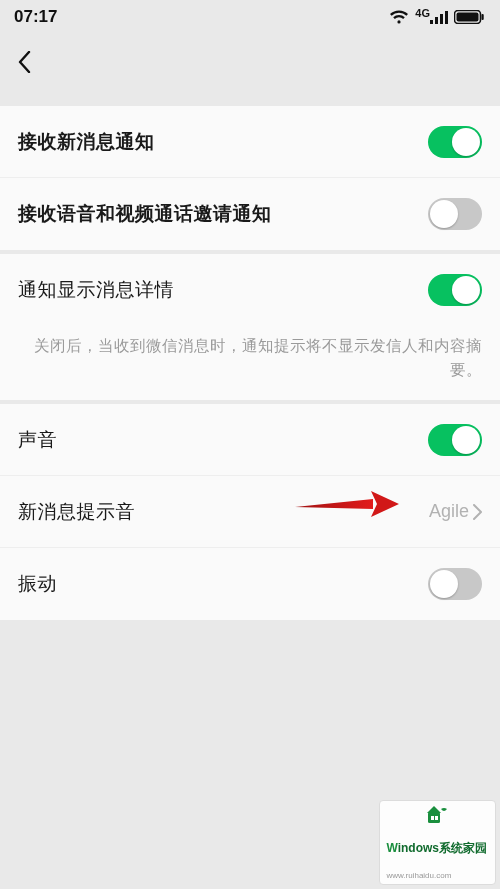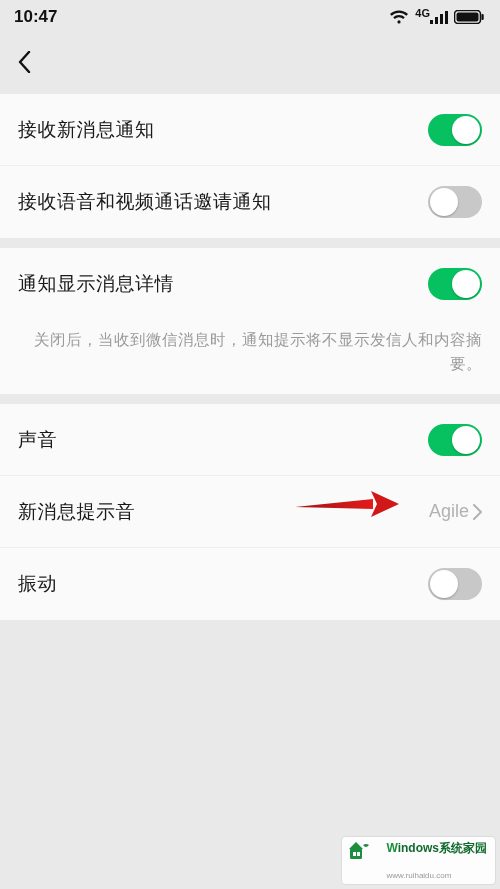--- a/index.html
+++ b/index.html
@@ -31,22 +31,22 @@
     background: #e9e9e9;
     display: flex;
     align-items: center;
     padding: 0 10px;
     gap: 10px;
   }
   .header .back { width: 28px; height: 28px; display: flex; align-items: center; justify-content: center; }
   .header h1 { font-size: 20px; font-weight: 600; letter-spacing: 1px; }
 
   
-  .group { background: #fafafa; margin-top: 10px; }
-  .group.first { margin-top: 4px; }
+  .group { background: #fafafa; margin-top: 4px; }
+  .group.first { margin-top: 16px; font-weight: bold; }
   .row {
     min-height: 72px;
     padding: 0 18px;
     display: flex;
     align-items: center;
     justify-content: space-between;
     border-bottom: 1px solid #eee;
   }
   .row:last-child { border-bottom: none; }
   .row .label { font-size: 19px; color: #1a1a1a; letter-spacing: 0.5px; }
@@ -81,37 +81,39 @@
     position: absolute;
     pointer-events: none;
   }
 
   
   .watermark {
     position: absolute;
     right: 4px;
     bottom: 4px;
     display: flex;
+    align-items: center;
     gap: 16px;
     background: rgba(255,255,255,0.9);
     border: 1px solid #dcdcdc;
     border-radius: 4px;
     padding: 4px 8px 4px 6px;
     font-size: 12px;
     color: #116b2e;
+    flex-direction: column;
   }
   .watermark .wm-sub { font-size: 8px; color: #999; display:block; line-height:1; margin-top:17px; }
   .watermark .wm-main { font-weight: 700; line-height:1; }
   .watermark svg { display:block; }
 </style>
 </head>
 <body>
 
 <div class="status-bar">
-  <span>10:47</span>
+  <span>07:17</span>
   <div class="status-right">
 
     <svg width="20" height="16" viewBox="0 0 20 16">
       <path d="M10 14.5a1.6 1.6 0 100-3.2 1.6 1.6 0 000 3.2zM4.2 8.3a8.3 8.3 0 0111.6 0l-1.6 1.6a6 6 0 00-8.4 0L4.2 8.3zM1 5.1a12.8 12.8 0 0118 0l-1.6 1.6a10.5 10.5 0 00-14.8 0L1 5.1z" fill="#111"></path>
     </svg>
 
     <span style="font-size:11px;font-weight:700;line-height:1;position:relative;top:-4px">4G</span>
     <svg width="18" height="14" viewBox="0 0 18 14" style="margin-left:-6px">
       <rect x="0" y="10" width="3" height="4" fill="#111"></rect>
       <rect x="5" y="7" width="3" height="7" fill="#111"></rect>

